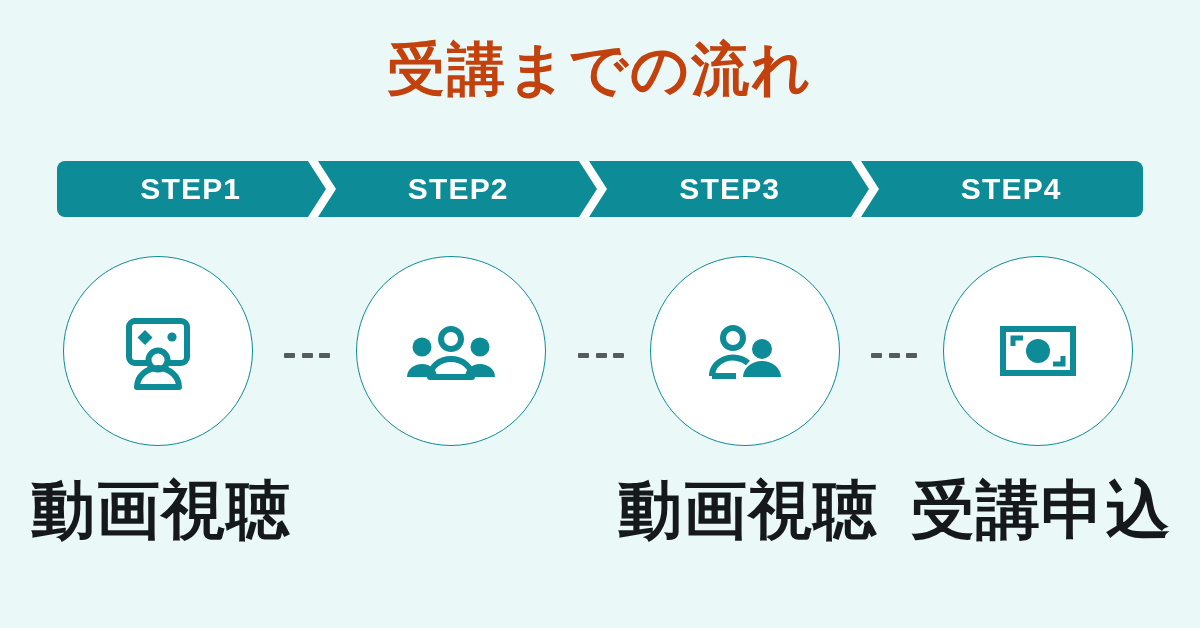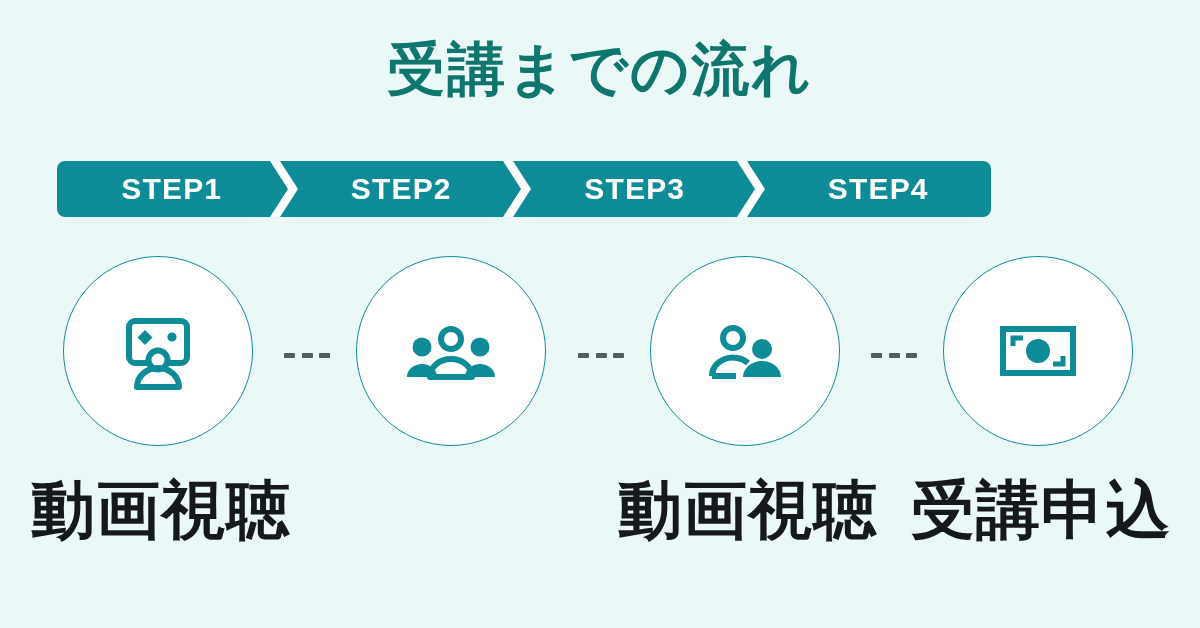--- a/index.html
+++ b/index.html
@@ -26,31 +26,31 @@
   
   .page-title {
     position: absolute;
     left: 0;
     top: 34px;
     width: 1200px;
     text-align: center;
     font-size: 58px;
     line-height: 70px;
     font-weight: 700;
-    color: #0f766e;
+    color: #c2410c;
     letter-spacing: 2px;
     white-space: nowrap;
   }
 
   
   .step-bar {
     position: absolute;
     left: 57px;
     top: 161px;
-    width: 934px;
+    width: 1086px;
     height: 56px;
     background: #0d8b96;
     border-radius: 8px;
     overflow: hidden;
     display: flex;
   }
   .step-cell {
     position: relative;
     flex: 1 1 0;
     display: flex;

